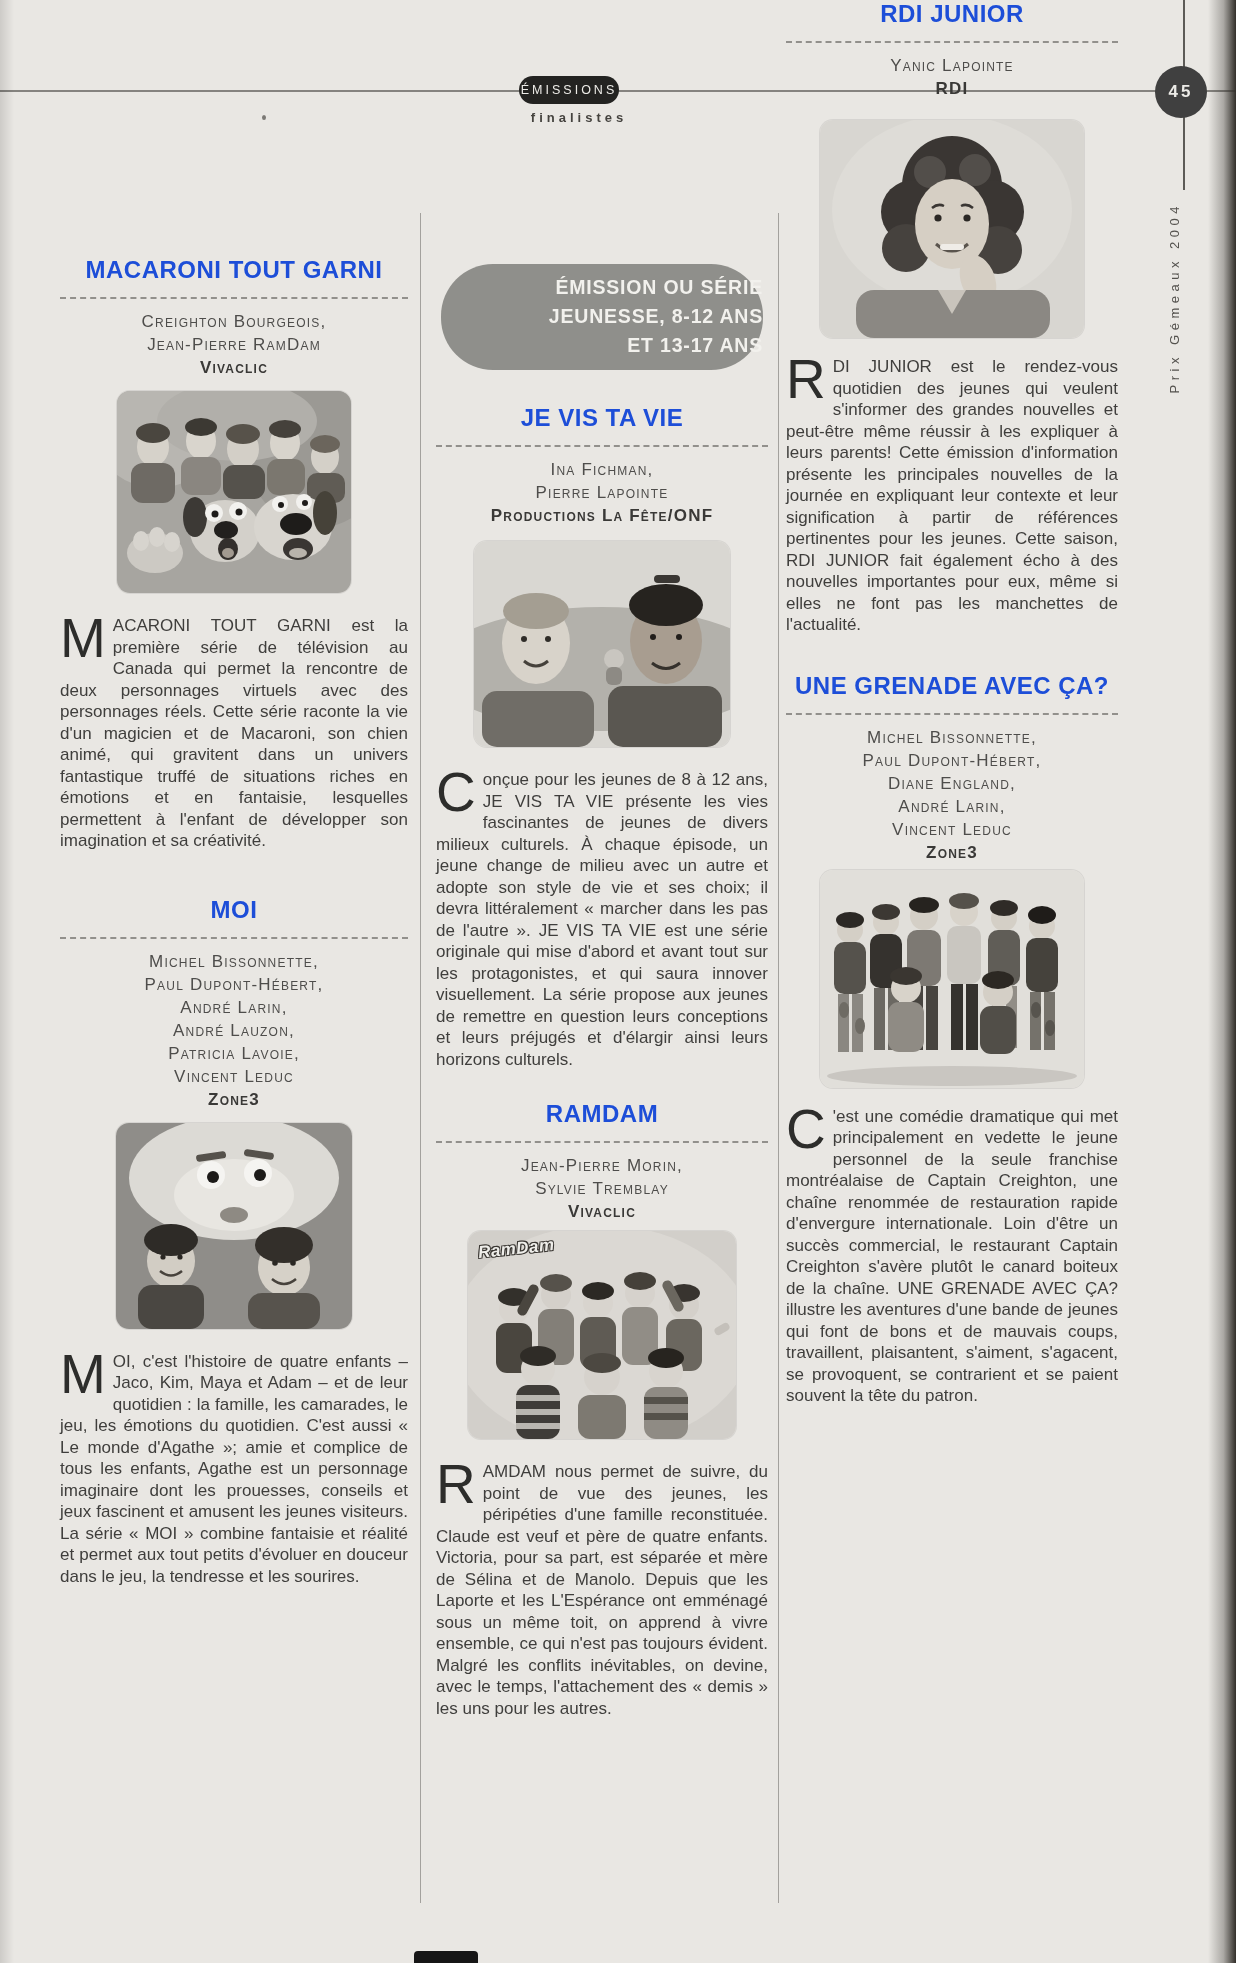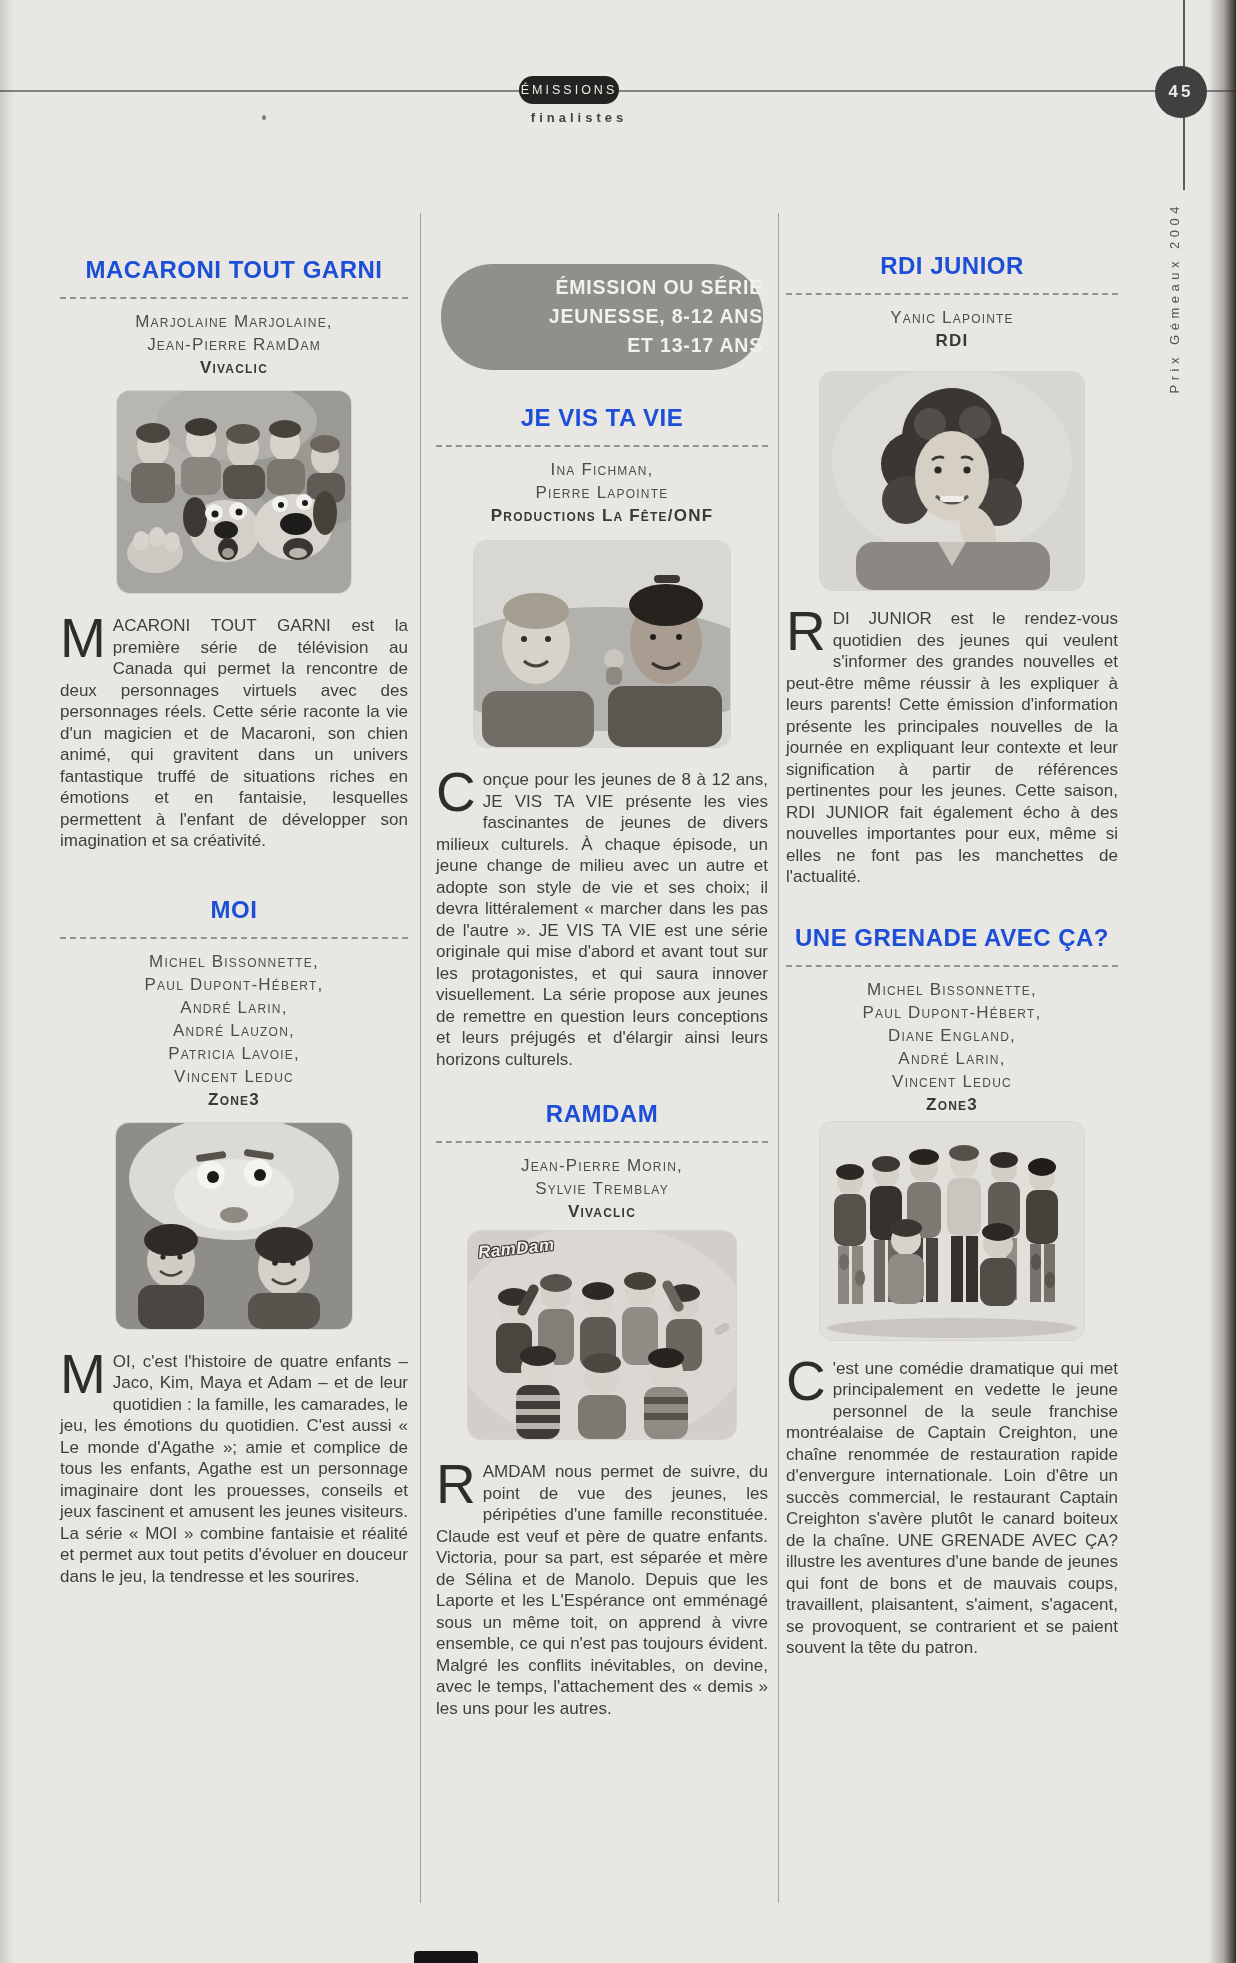--- a/index.html
+++ b/index.html
@@ -63,21 +63,21 @@
   .col1 .show-title.t1{margin-top:256px;}
   .col1 .photo{margin-top:12px;}
   .col1 .body-text{margin-top:22px;}
   .col1 .show-title.t2{margin-top:44px;}
   .col2 .award-badge{margin-top:264px;text-align:right;}
   .col2 .show-title.t1{margin-top:34px;}
   .col2 .photo{margin-top:14px;}
   .col2 .body-text{margin-top:22px;}
   .col2 .show-title.t2{margin-top:30px;}
   .col2 .photo.p4{margin-top:8px;}
-  .col3 .show-title.t1{margin-top:252px;}
+  .col3 .show-title.t1{}
   .col3 .photo{margin-top:20px;}
   .col3 .body-text{margin-top:18px;}
   .col3 .show-title.t2{margin-top:36px;}
   .col3 .photo.p6{margin-top:6px;}
 </style>
 </head>
 <body>
 
 <div class="page">
 
@@ -94,21 +94,21 @@
   <div class="speck"></div>
 
   <div class="vsep s1"></div>
   <div class="vsep s2"></div>
 
   <div class="col col1">
 
     <div class="show-title t1">MACARONI TOUT GARNI</div>
     <hr class="dashes">
     <div class="nominees">
-      <div class="nominee">Marjolaine Marjolaine,</div>
+      <div class="nominee">Creighton Bourgeois,</div>
       <div class="nominee">Jean-Pierre RamDam</div>
       <div class="nominee company">Vivaclic</div>
     </div>
 
     <div class="photo" style="width:234px;height:202px;">
       <svg width="234" height="202" viewBox="0 0 234 202">
         <rect width="234" height="202" fill="#a7a5a0"></rect>
         <ellipse cx="40" cy="42" rx="62" ry="55" fill="#b8b6b1"></ellipse>
         <ellipse cx="200" cy="55" rx="72" ry="82" fill="#9b9994"></ellipse>
         <ellipse cx="120" cy="30" rx="80" ry="40" fill="#b1afaa"></ellipse>

